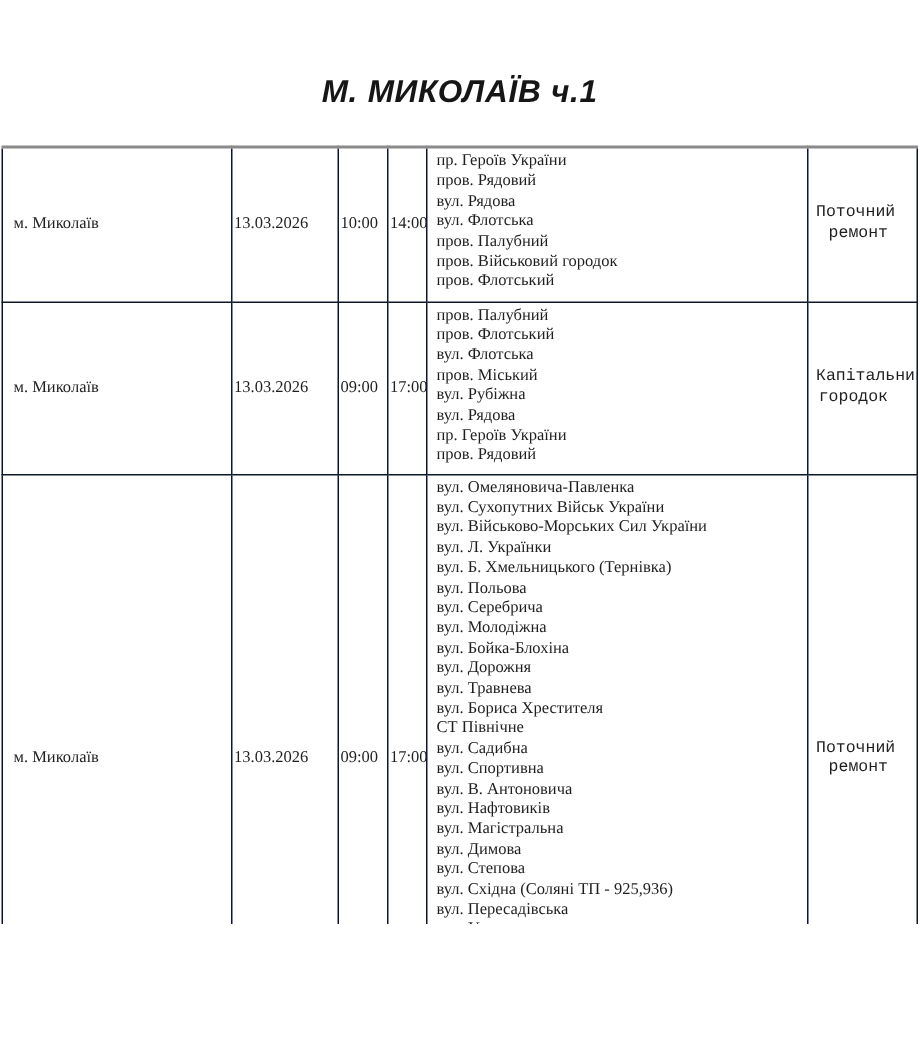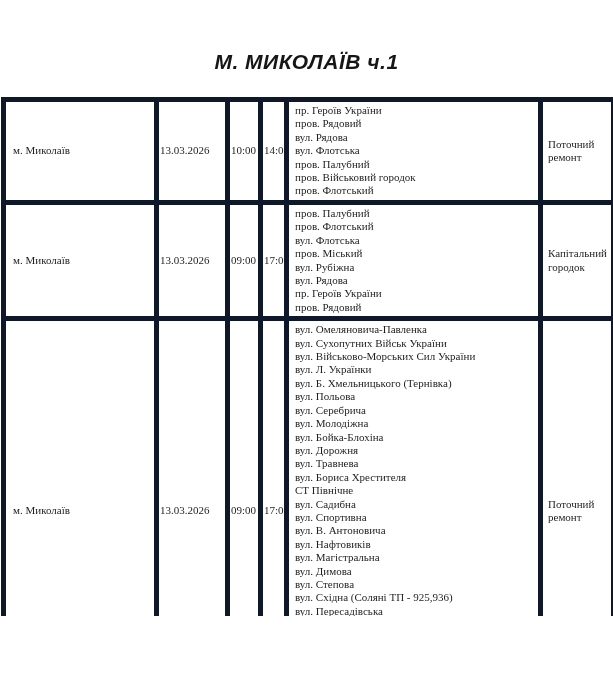--- a/index.html
+++ b/index.html
@@ -35,21 +35,21 @@
     left: 1px;
     top: 97px;
     width: 610px;
     border-collapse: collapse;
     table-layout: fixed;
     border-top: 2px solid #8a8a8a;
     font-size: 11px;
     line-height: 13.4px;
   }
   table.schedule td {
-    border: 5px solid #0f172a;
+    border: 1px solid #0f172a;
     overflow: hidden;
   }
   tr.row-1 { height: 103px; }
   tr.row-2 { height: 115px; }
   tr.row-3 { height: 377px; }
   td.city-cell {
     vertical-align: middle;
     text-align: left;
     padding-left: 7px;
   }
@@ -62,23 +62,24 @@
     text-align: left;
   }
   td.streets-cell {
     vertical-align: top;
     text-align: left;
     padding: 2px 4px 2px 6px;
     white-space: pre-line;
   }
   td.type-cell {
     vertical-align: middle;
-    text-align: left;
+    text-align: right;
     padding-left: 5px;
-    padding-right: 2px;
+    padding-right: 19px;
+    font-family: Liberation Mono, monospace;
   }
   .bottom-bar {
     position: absolute;
     left: 0;
     top: 691px;
     width: 613px;
     height: 3px;
     background: #8f9097;
   }
 </style>

